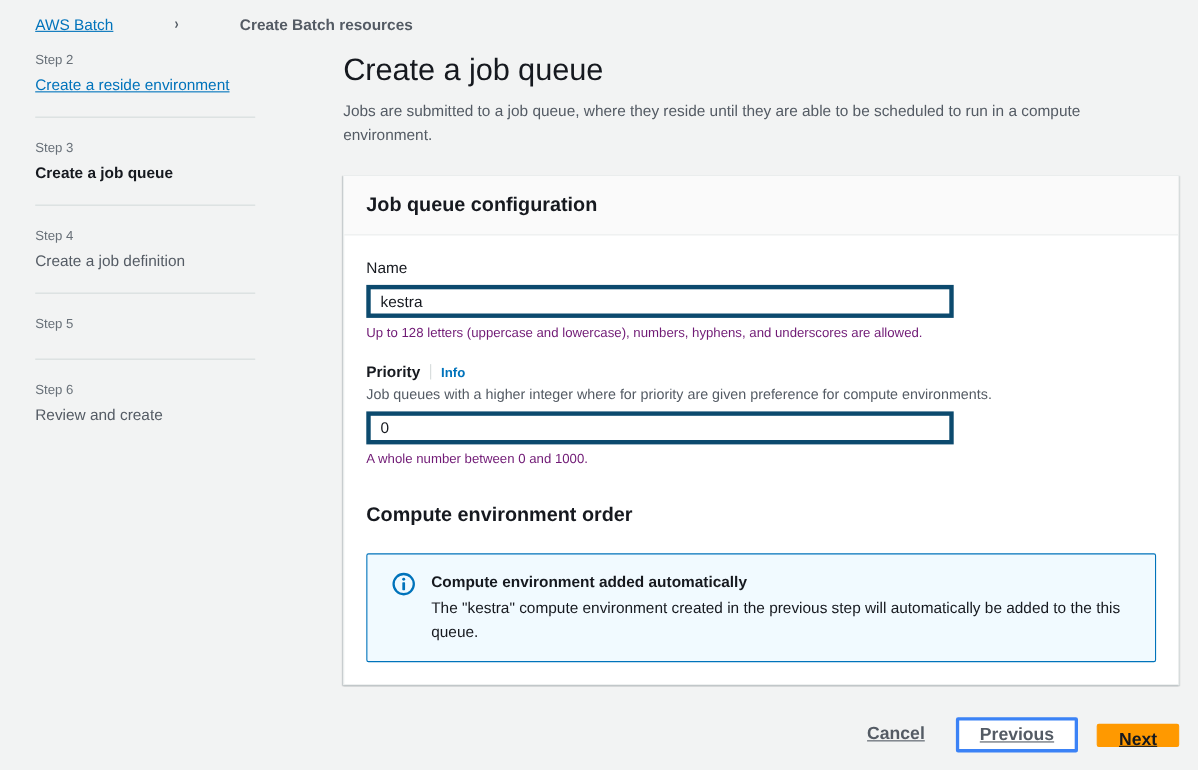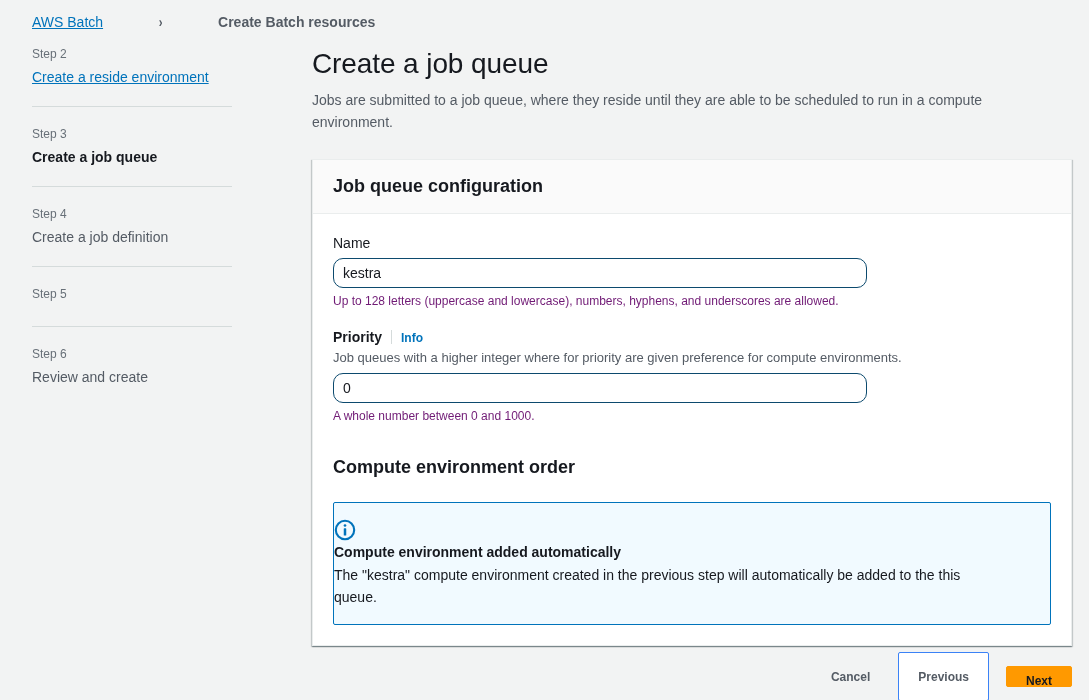--- a/index.html
+++ b/index.html
@@ -162,22 +162,22 @@
     display: block;
     width: 534px;
     height: 30px;
     margin-top: 6px;
     padding: 4px 9px;
     font-family: "Liberation Sans", sans-serif;
     font-size: 14px;
     line-height: 20px;
     color: #16191f;
     background: #ffffff;
-    border: 1px solid #0c4a6e;
-    border-radius: 10px;
+    border: 4px solid #0c4a6e;
+    border-radius: 0;
     outline: none;
   }
   .field-hint {
     margin-top: 5px;
     font-size: 12px;
     line-height: 16px;
     color: #701a75;
   }
   .field-block + .field-block { margin-top: 19px; }
 
@@ -190,22 +190,21 @@
   }
 
   
   .alert {
     margin-top: 24px;
     display: flex;
     align-items: flex-start;
     background: #f1faff;
     border: 1px solid #0073bb;
     border-radius: 2px;
-    padding: 14px 16px 16px 0;
-    flex-direction: column;
+    padding: 14px 16px 16px 22px;
   }
   .alert-icon {
     flex: 0 0 auto;
     width: 22px;
     height: 22px;
     margin-right: 14px;
     margin-top: 2px;
   }
   .alert-body { padding-top: 1px; }
   .alert-title {
@@ -227,40 +226,41 @@
     position: absolute;
     left: 312px;
     top: 652px;
     width: 760px;
     display: flex;
     justify-content: flex-end;
     align-items: center;
   }
   .btn {
     font-family: "Liberation Sans", sans-serif;
-    font-size: 12px;
+    font-size: 16px;
     line-height: 20px;
     font-weight: 700;
     cursor: pointer;
     border-radius: 2px;
     white-space: nowrap;
+    text-decoration: underline;
   }
   .btn-link {
     background: none;
     border: none;
     color: #545b64;
     padding: 4px 6px;
     margin-right: 22px;
   }
   .btn-normal {
     background: #ffffff;
-    border: 1px solid #3b82f6;
+    border: 3px solid #3b82f6;
     color: #545b64;
     padding: 4px 19px;
-    height: 49px;
+    height: 32px;
     margin-right: 17px;
   }
   .btn-primary {
     background: #ff9900;
     border: 1px solid #ff9900;
     color: #16191f;
     padding: 4px 19px;
     height: 21px;
   }
 </style>

